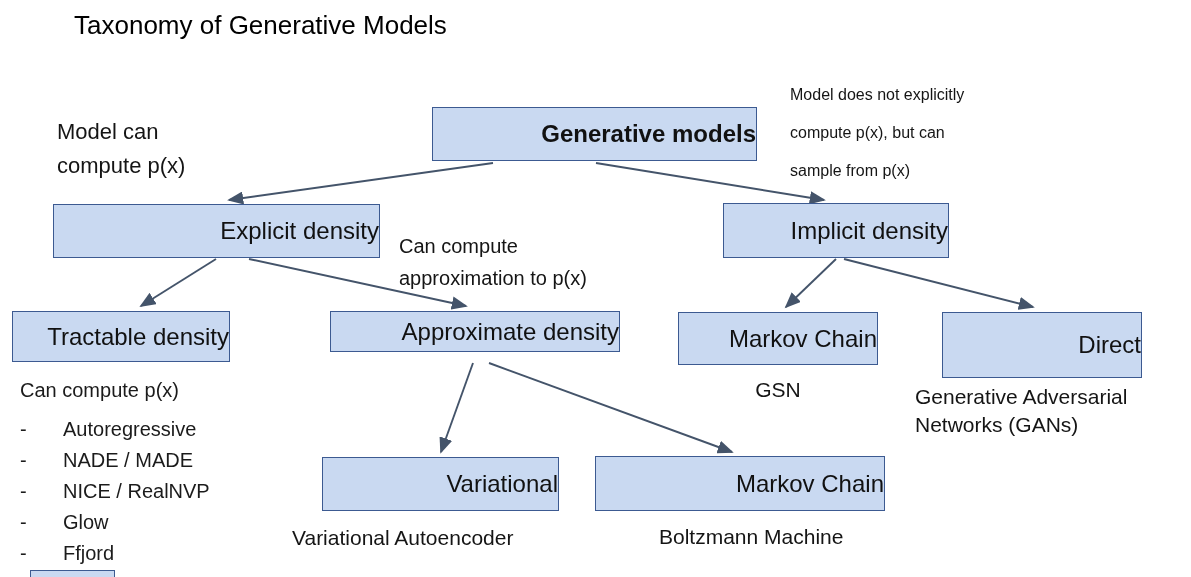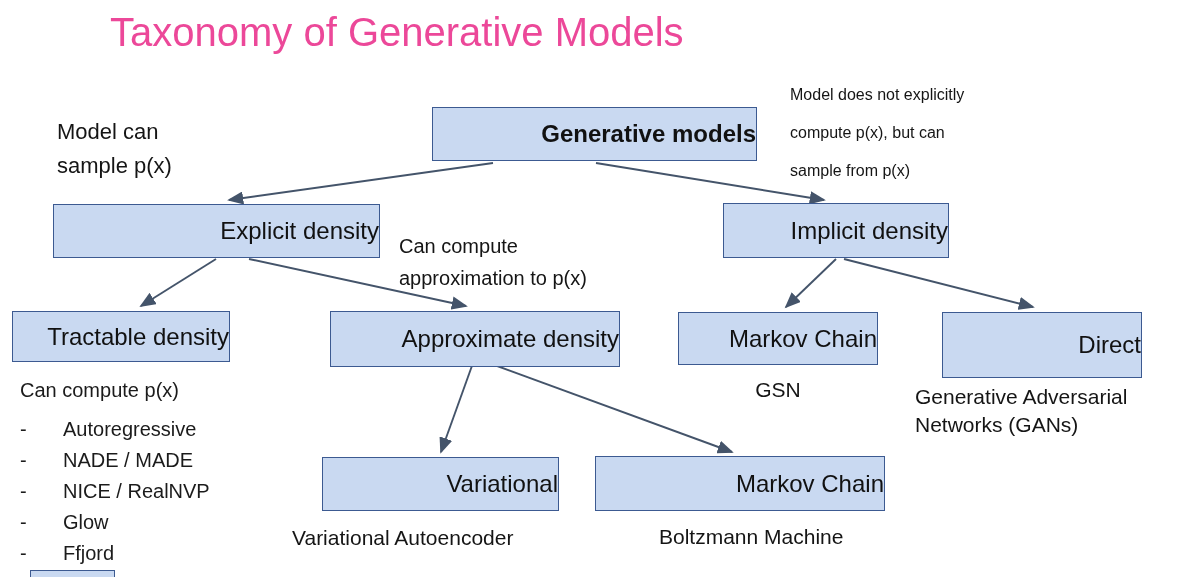--- a/index.html
+++ b/index.html
@@ -9,39 +9,38 @@
     --text:#1b1b1b;
   }
   html,body{margin:0;padding:0;}
   body{
     width:1191px;height:577px;position:relative;overflow:hidden;
     background:#ffffff;color:var(--text);
     font-family:"Liberation Sans", sans-serif;
   }
   .abs{position:absolute;}
   .title{
-    left:74px;top:10px;font-size:40px;font-weight:400;color:#ec4899;
+    left:74px;top:10px;font-size:26px;font-weight:400;color:#000000;
     white-space:nowrap;
-    margin-left:36px;
   }
   .note{white-space:pre-line;color:#151515;}
   .note-left{left:57px;top:115px;font-size:22px;line-height:34px;}
   .note-right{left:790px;top:76px;font-size:16px;line-height:38px;}
   .note-mid{left:399px;top:230px;font-size:20px;line-height:32px;}
   .node{
     position:absolute;display:flex;align-items:center;justify-content:flex-end;
     background:var(--box-fill);border:1.6px solid var(--box-border);
     font-size:24px;color:#111;box-sizing:border-box;text-align:center;
   }
   .node.bold{font-weight:700;}
   .n-generative{left:432px;top:107px;width:325px;height:54px;}
   .n-explicit{left:53px;top:204px;width:327px;height:54px;}
   .n-implicit{left:723px;top:203px;width:226px;height:55px;}
   .n-tractable{left:12px;top:311px;width:218px;height:51px;}
-  .n-approximate{left:330px;top:311px;width:290px;height:56px;}
+  .n-approximate{left:330px;top:311px;width:290px;height:41px;}
   .n-markov-gsn{left:678px;top:312px;width:200px;height:53px;}
   .n-direct{left:942px;top:312px;width:200px;height:66px;}
   .n-variational{left:322px;top:457px;width:237px;height:54px;}
   .n-markov-boltzmann{left:595px;top:456px;width:290px;height:55px;}
   .n-cutoff{left:30px;top:570px;width:85px;height:12px;}
   .caption{font-size:21px;color:#151515;white-space:pre-line;}
   .c-gsn{left:678px;top:378px;width:200px;text-align:center;}
   .c-gans{left:915px;top:383px;width:278px;line-height:28px;}
   .c-vae{left:292px;top:526px;}
   .c-boltzmann{left:620px;top:525px;margin-left:39px;}
@@ -68,21 +67,21 @@
     <line x1="836" y1="259" x2="786" y2="307" marker-end="url(#ah)"></line>
     <line x1="844" y1="259" x2="1033" y2="307" marker-end="url(#ah)"></line>
     <line x1="473" y1="363" x2="441" y2="452" marker-end="url(#ah)"></line>
     <line x1="489" y1="363" x2="732" y2="452" marker-end="url(#ah)"></line>
   </g>
 </svg>
 
 <div class="abs title">Taxonomy of Generative Models</div>
 
 <div class="abs note note-left">Model can
-sample p(x)</div>
+compute p(x)</div>
 <div class="abs note note-right">Model does not explicitly
 compute p(x), but can
 sample from p(x)</div>
 <div class="abs note note-mid">Can compute
 approximation to p(x)</div>
 
 <div class="node bold n-generative">
   <span>Generative models</span>
 </div>
 <div class="node n-explicit">

